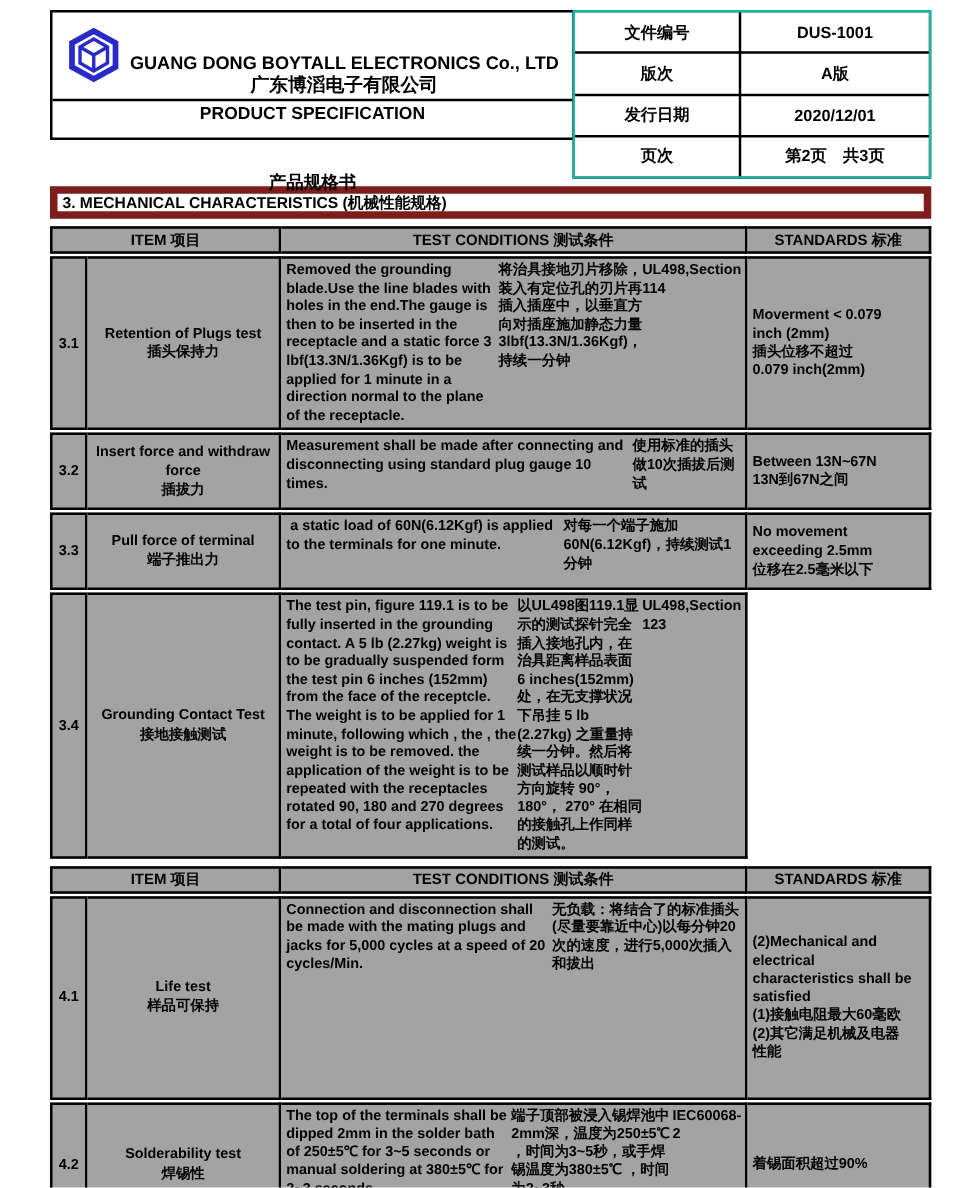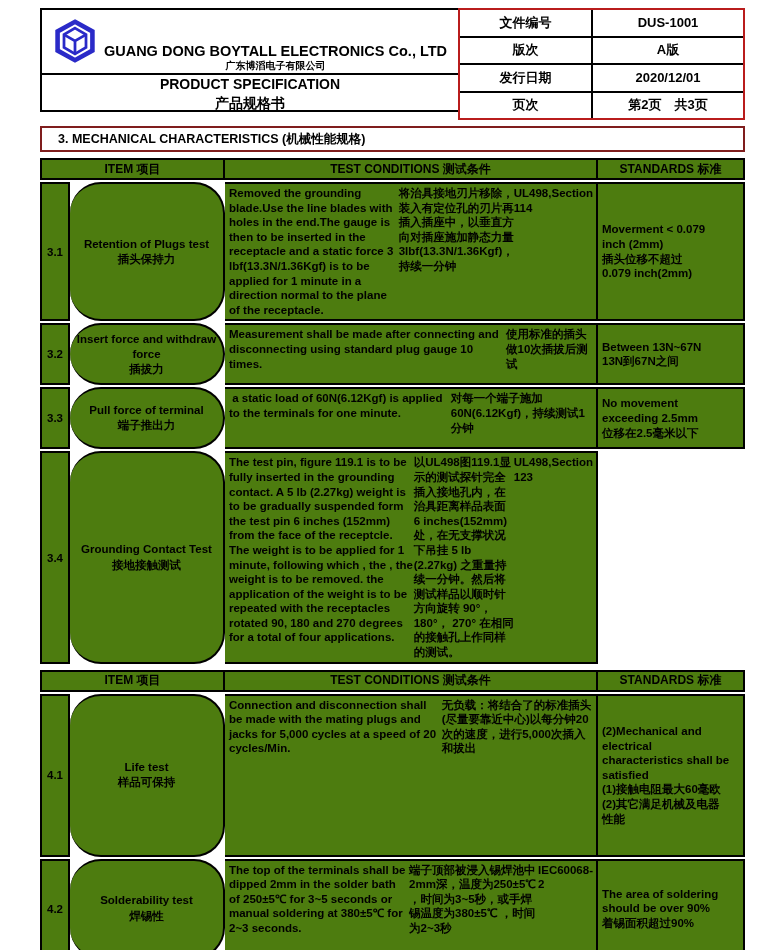--- a/index.html
+++ b/index.html
@@ -15,55 +15,55 @@
     width:420px; height:104px; border:2px solid #000; box-sizing:border-box;
     display:flex; flex-direction:column; background:#fff;
   }
   .company-row {
     flex:0 0 52px; border-bottom:2px solid #000;
     display:flex; align-items:center; justify-content:center; gap:7px;
   }
   .logo svg { width:44px; height:44px; display:block; }
   .company-names { text-align:center; font-weight:bold; line-height:1.25; }
   .company-en { font-size:14.5px;margin-top:32px; }
-  .company-cn { font-size:10px;font-family:Liberation Serif, serif; }
+  .company-cn { font-size:15px;font-family:Liberation Serif, serif; }
   .doc-title-row {
     flex:1; display:flex; flex-direction:column; align-items:center; justify-content:center;
-    font-weight:bold; font-size:14px; line-height:1.4;
+    font-weight:bold; font-size:14px; line-height:1.4;gap:36px;
   }
   .info-table {
-    margin-left:-2px; width:287px; height:112px; box-sizing:border-box;
-    background:#000; border:2px solid #b91c1c;
+    margin-left:-2px; width:287px; height:135px; box-sizing:border-box;
+    background:#000; border:2px solid #14b8a6;
     display:grid; grid-template-columns:131px 1fr; grid-auto-rows:1fr; gap:2px;
   }
   .info-cell {
     background:#fff; display:flex; align-items:center; justify-content:center;
     font-weight:bold; font-size:13px; white-space:pre;
   }
 
   
   .section-title {
-    border:2px solid #7f1d1d; height:26px; box-sizing:border-box;
-    display:flex; align-items:center; padding-left:16px;
+    border:6px solid #7f1d1d; height:26px; box-sizing:border-box;
+    display:flex; align-items:center; padding-left:4px;
     font-weight:bold; font-size:12.5px; margin-top:6px; background:#fff;
   }
   .spec-table { margin-top:6px; }
   .trow { display:grid; margin-bottom:2px; }
   .trow.head { grid-template-columns:185px 373px 147px; }
   .trow.body { grid-template-columns:30px 155px 373px 147px; }
   .cell {
     box-sizing:border-box; border:2px solid #000; border-left:none;
-    font-weight:bold; background:#4d7c0f;
+    font-weight:bold; background:#a3a3a3;
   }
   .cell:first-child { border-left:2px solid #000; }
   .th { display:flex; align-items:center; justify-content:center; font-size:12px; height:22px; }
   .no-cell { display:flex; align-items:center; justify-content:center; font-size:11.5px; }
   .item-cell {
     display:flex; flex-direction:column; align-items:center; justify-content:center;
-    text-align:center; font-size:11.5px; line-height:1.32; padding:2px;border-radius:31px;
+    text-align:center; font-size:11.5px; line-height:1.32; padding:2px;
   }
   .cond-cell {
     display:flex; justify-content:center;
     padding:2px 3px 2px 4px; font-size:11.5px; line-height:1.27;
   }
   .std-cell {
     display:flex; flex-direction:column; justify-content:center;
     padding:2px 12px 2px 4px; font-size:11.5px; line-height:1.27;
   }
   .txt-line { white-space:pre-wrap; }
@@ -201,20 +201,19 @@
           <div class="cell item-cell">
             <div class="txt-line">Solderability test</div>
             <div class="txt-line">焊锡性</div>
           </div>
           <div class="cell cond-cell">
             <div class="txt-line">The top of the terminals shall be dipped 2mm in the solder bath of 250±5℃ for 3~5 seconds or manual soldering at 380±5℃ for 2~3 seconds.</div>
             <div class="txt-line">端子顶部被浸入锡焊池中2mm深，温度为250±5℃ ，时间为3~5秒，或手焊锡温度为380±5℃ ，时间为2~3秒</div>
             <div class="txt-line">IEC60068-2</div>
           </div>
           <div class="cell std-cell">
-            <div class="txt-line">The area of soldering should be over 90%</div>
             <div class="txt-line">着锡面积超过90%</div>
           </div>
         </div>
       </div>
     </div>
 
 </div>
 
 </body></html>

